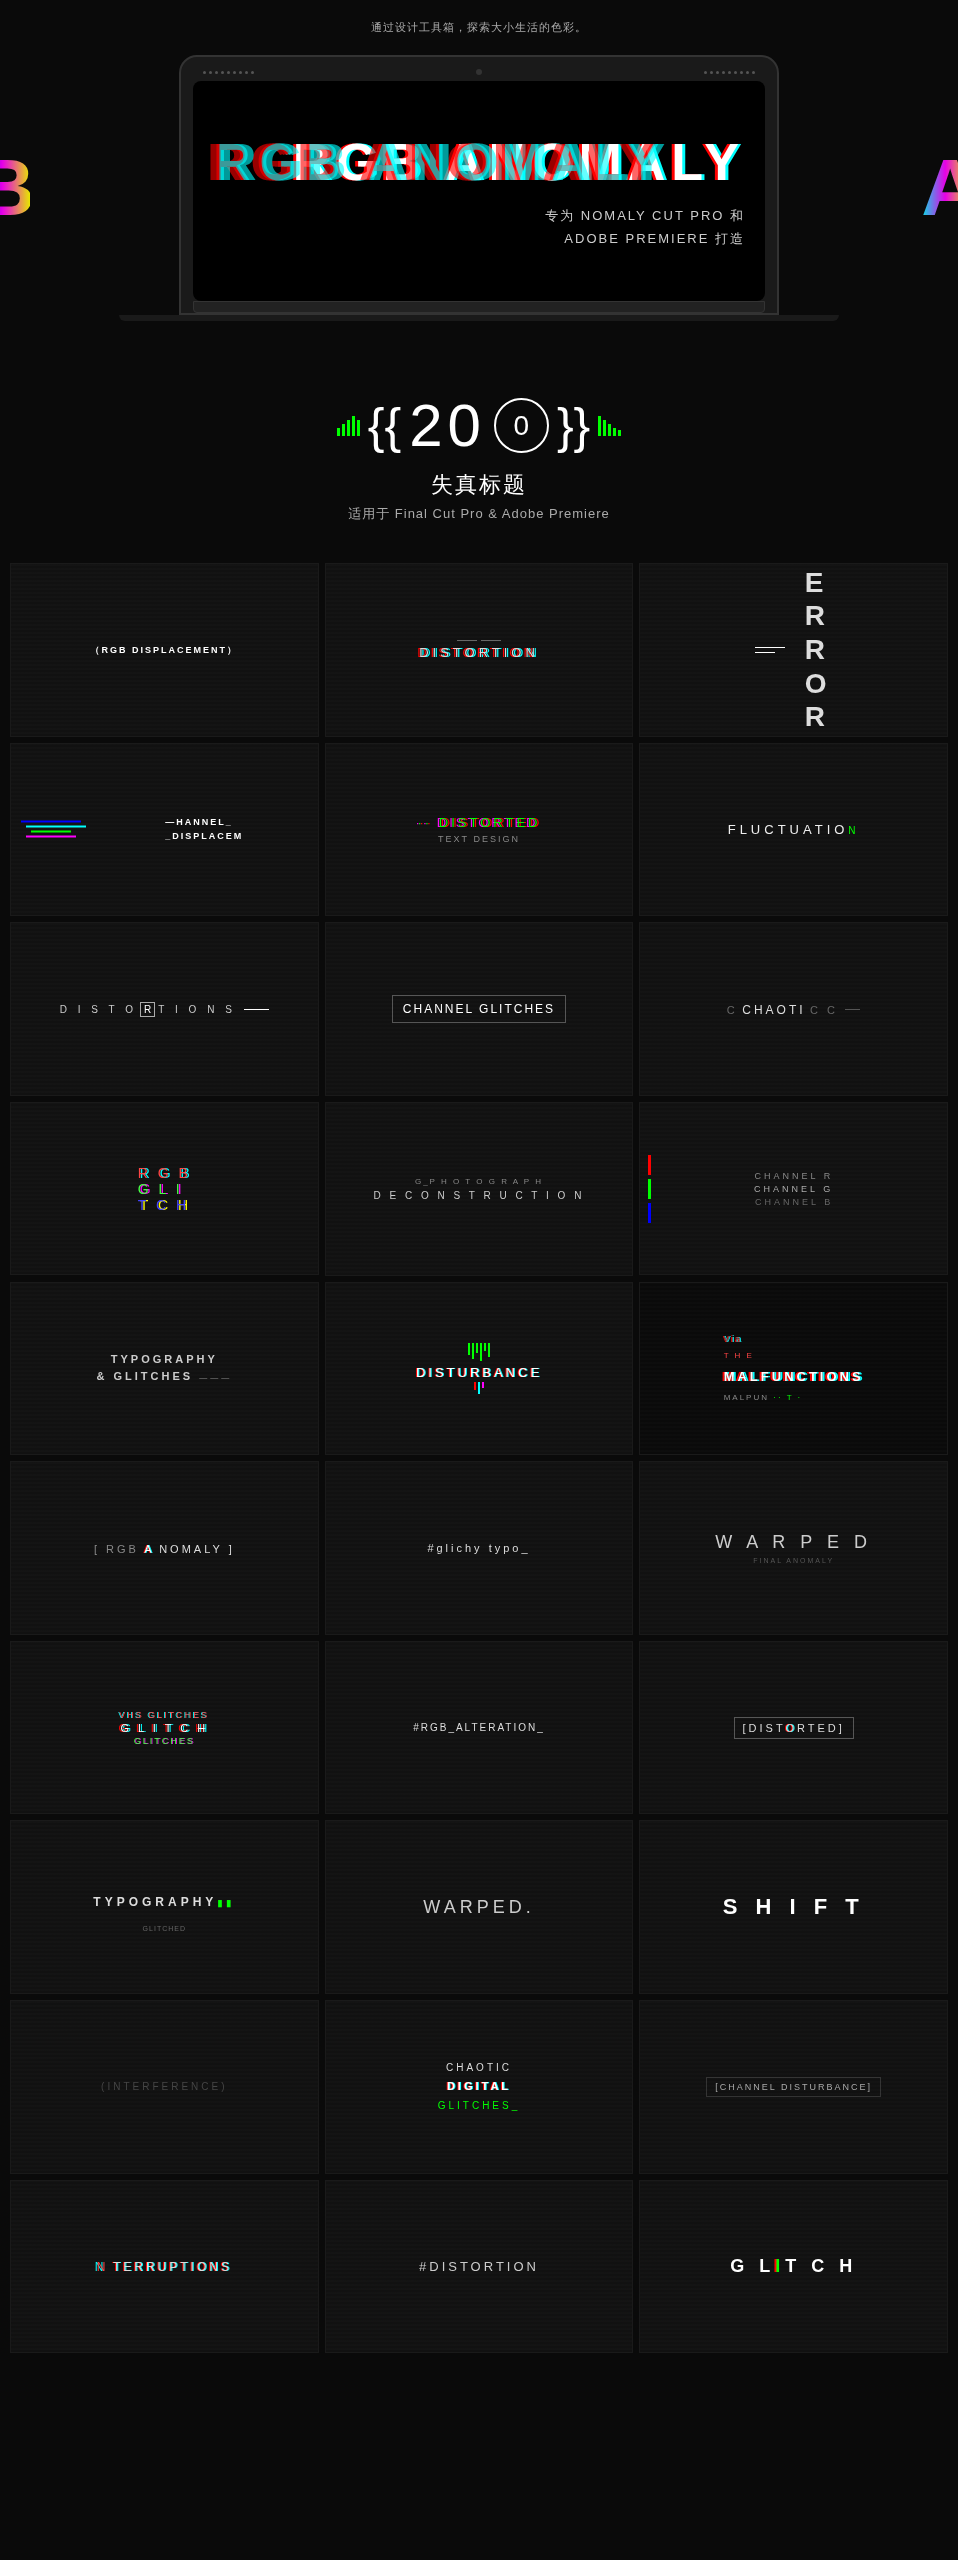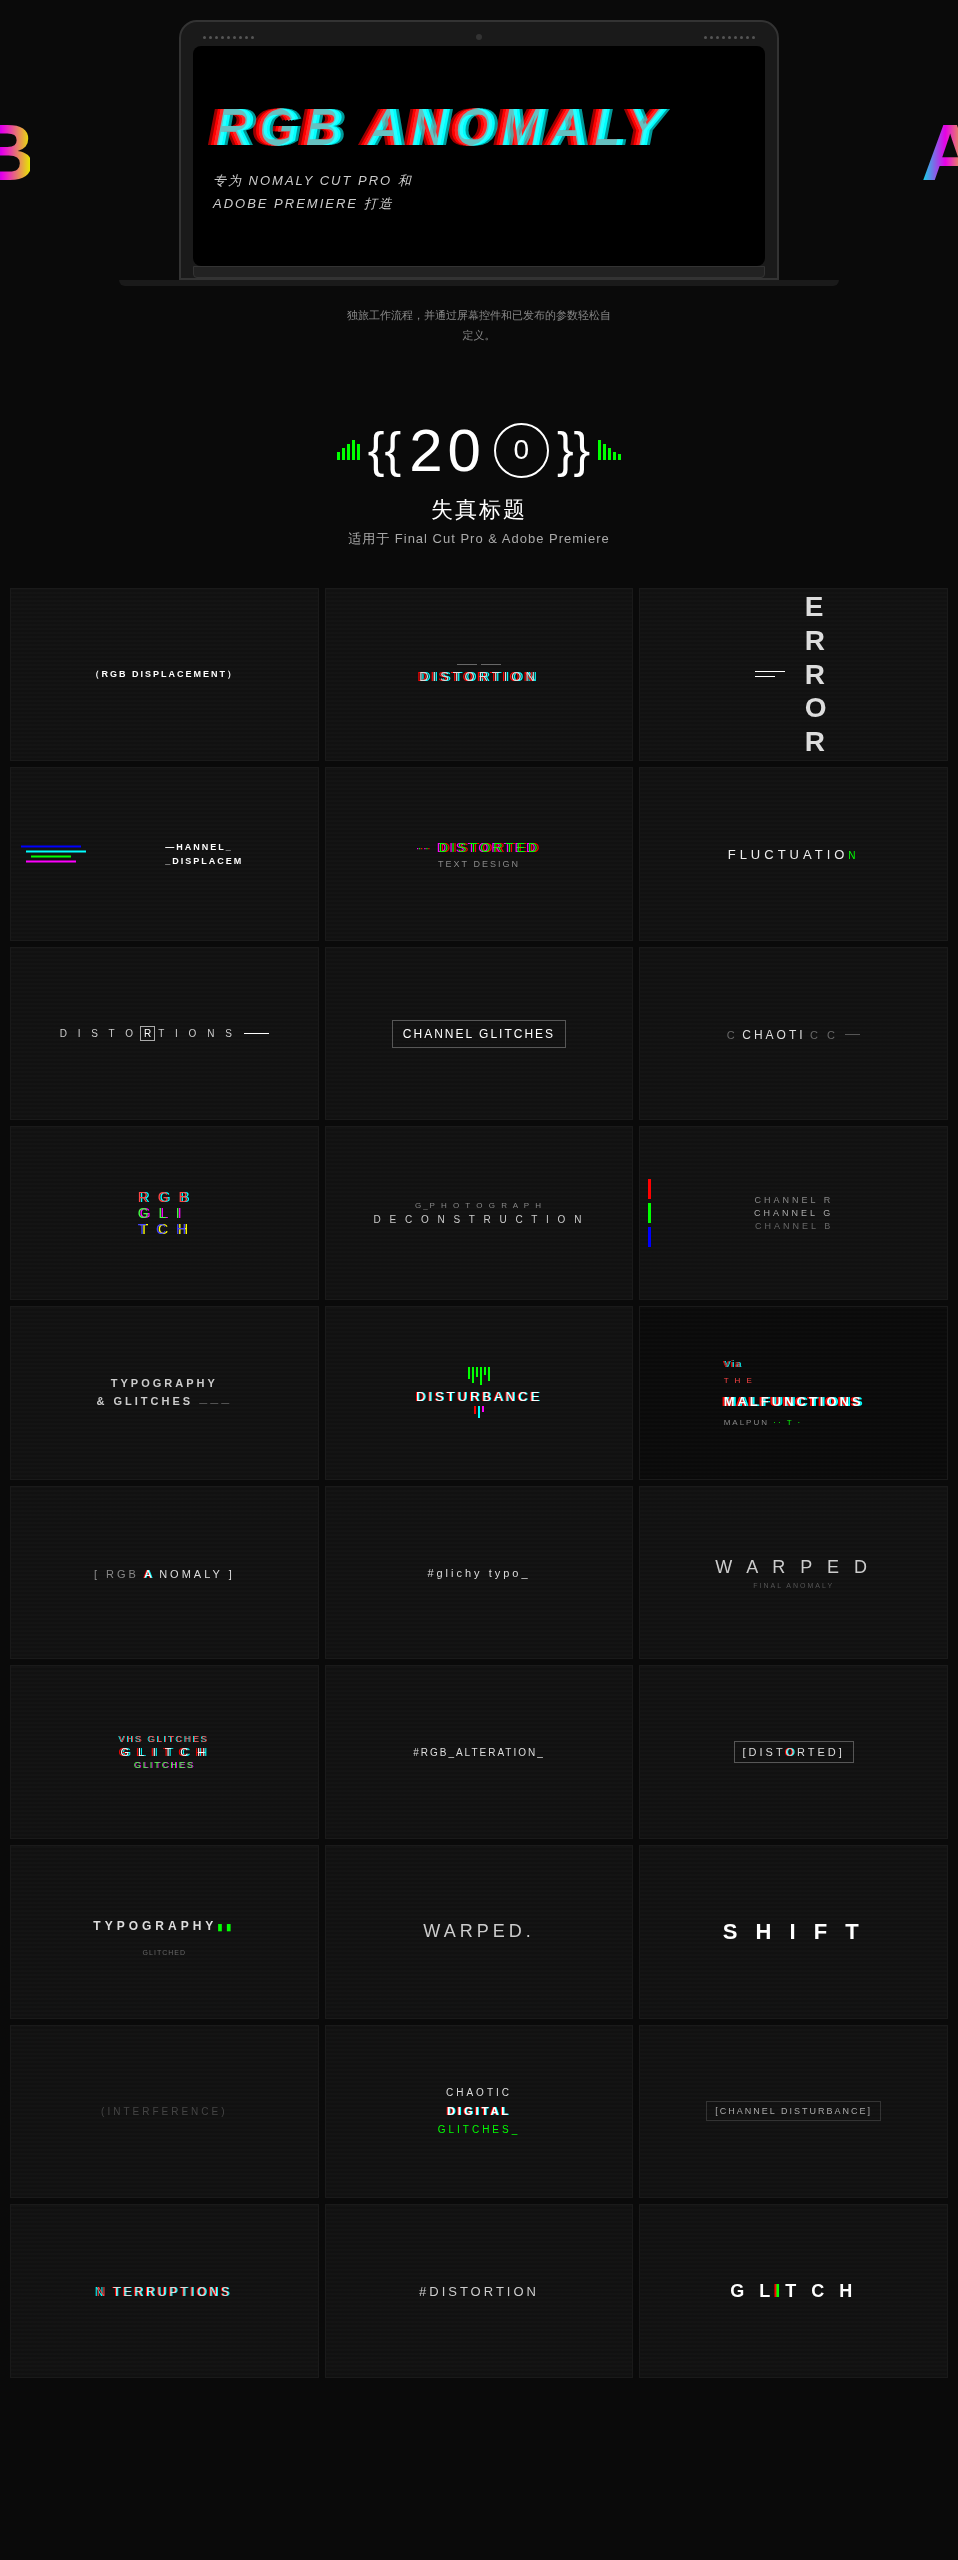--- a/index.html
+++ b/index.html
@@ -47,24 +47,23 @@
       overflow: hidden;
       width: 100%;
       height: 220px;
       position: relative;
       display: flex;
       align-items: center;
       justify-content: center;
     }
 
     .laptop-screen-content {
-      text-align: left;
+      text-align: right;
       width: 100%;
       padding: 20px;
-      font-style: italic;
     }
 
     .rgb-anomaly-title {
       font-size: 52px;
       font-weight: 900;
       letter-spacing: 6px;
       color: #fff;
       text-transform: uppercase;
       position: relative;
       text-shadow: -3px 0 #ff0000, 3px 0 #00ffff;
@@ -450,20 +449,21 @@
         rgba(255,255,255,0.01) 2px,
         rgba(255,255,255,0.01) 4px
       );
       pointer-events: none;
     }
   </style>
 </head>
 <body>
 
 <div class="hero-section">
+  <div class="hero-top-text">通过设计工具箱，探索大小生活的色彩。</div>
 
   <div style="position:relative; display:inline-block; width:100%;">
     
     <div class="side-rgb-left">
       <span>GB</span>
     </div>
     <div class="side-rgb-right">
       <span>AL</span>
     </div>
 
@@ -505,24 +505,20 @@
               <span>ADOBE PREMIERE 打造</span>
             </div>
           </div>
         </div>
         <div class="laptop-base"></div>
       </div>
       <div class="laptop-bottom"></div>
     </div>
   </div>
 
-  <div class="hero-desc">
-    <span>独旅工作流程，并通过屏幕控件和已发布的参数轻松自</span><br>
-    <span>定义。</span>
-  </div>
 </div>
 
 <div class="counter-section">
   <div class="counter-display">
 
     <div class="counter-bars">
       <div class="counter-bar" style="height:8px;background:#0f0;"></div>
       <div class="counter-bar" style="height:12px;background:#0f0;"></div>
       <div class="counter-bar" style="height:16px;background:#0f0;"></div>
       <div class="counter-bar" style="height:20px;background:#0f0;"></div>

